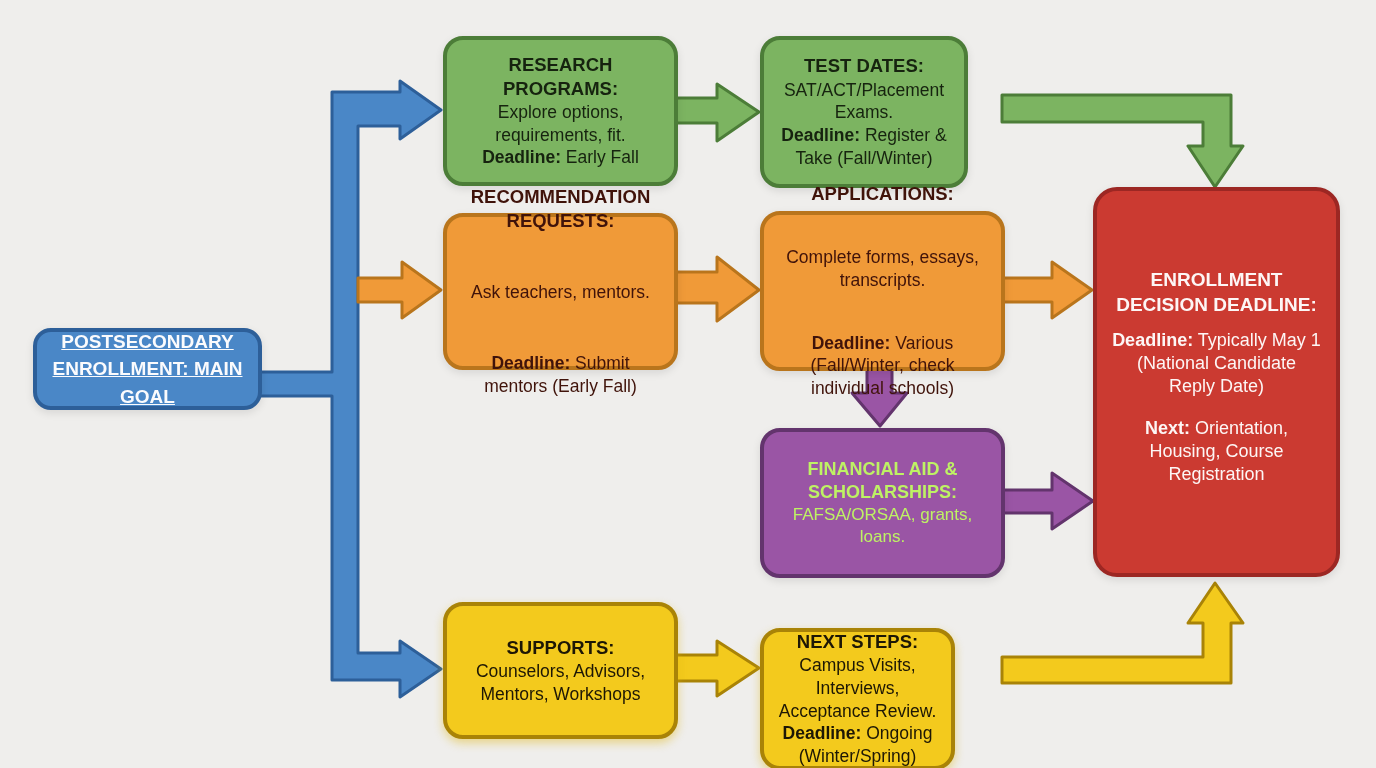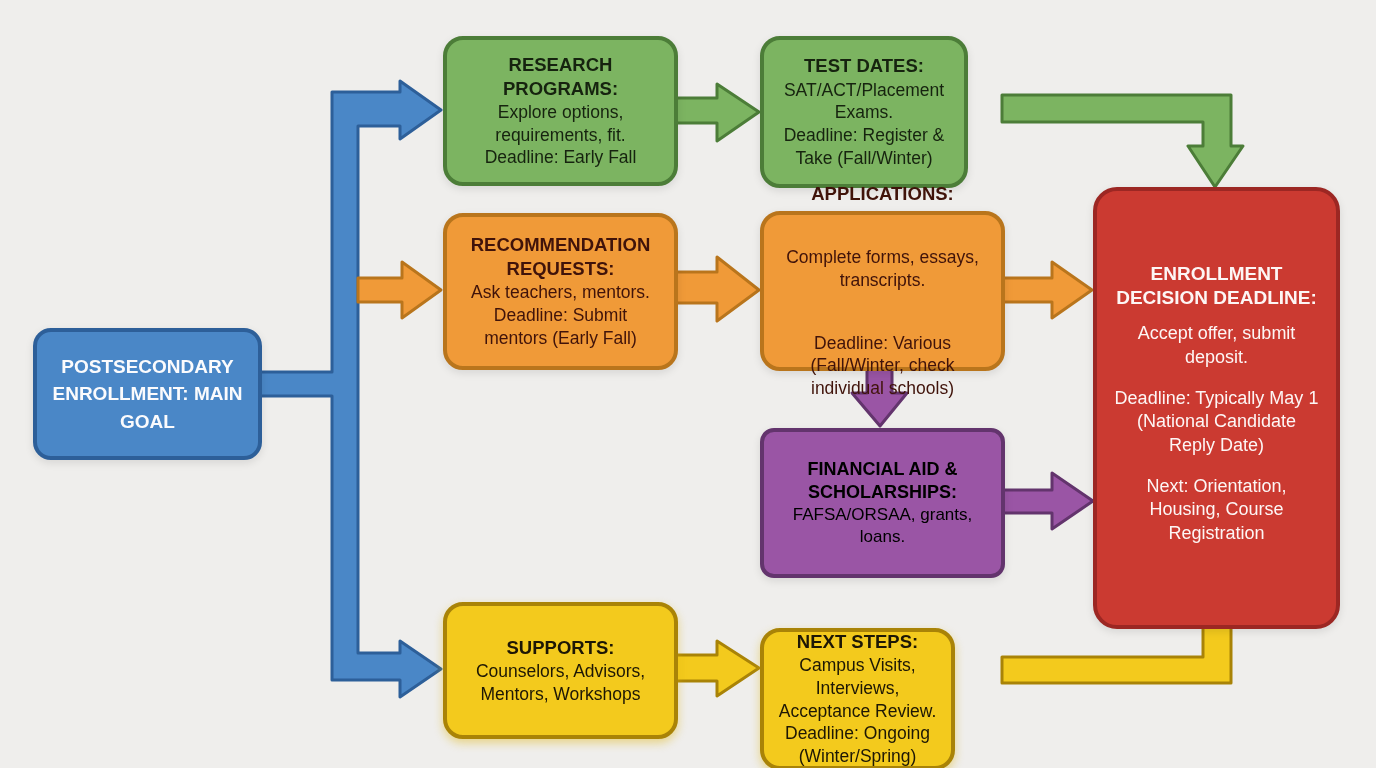--- a/index.html
+++ b/index.html
@@ -17,52 +17,52 @@
     box-sizing:border-box;
     border-style:solid;border-width:4px;
     display:flex;flex-direction:column;justify-content:center;
     text-align:center;
     padding:10px 14px;
     box-shadow:0 3px 8px rgba(0,0,0,0.10);
     line-height:1.3;
   }
   .node .title{font-weight:bold;}
   .node .body,.node .line{font-weight:normal;}
-  .bold{font-weight:normal;}
+  .bold{font-weight:bold;}
 
   
   #main-goal{
-    left:33px;top:328px;width:229px;height:132px;
+    left:33px;top:328px;width:229px;height:82px;
     background:var(--blue);border-color:var(--blue_dark);
     color:#fbfbfd;border-radius:18px;
-    font-size:19px;font-weight:bold;line-height:1.45;
+    font-size:19px;font-weight:bold;line-height:1.45;text-decoration:underline;
   }
   
   .green{background:var(--green);border-color:var(--green_dark);color:#16230f;border-radius:20px;font-size:17.5px;}
   #research{left:443px;top:36px;width:235px;height:150px;}
   #test-dates{left:760px;top:36px;width:208px;height:152px;}
   .green .title{font-size:18.5px;}
   
   .orange{background:var(--orange);border-color:var(--orange_dark);color:#40130a;border-radius:20px;font-size:17.5px;}
-  #recommendations{left:443px;top:213px;width:235px;height:157px;}
+  #recommendations{left:443px;top:213px;width:235px;height:157px;gap:48px;}
   #applications{left:760px;top:211px;width:245px;height:160px;gap:40px;}
   .orange .title{font-size:18.5px;}
   
-  .purple{background:var(--purple);border-color:var(--purple_dark);color:#000000;border-radius:14px;font-size:17px;}
+  .purple{background:var(--purple);border-color:var(--purple_dark);color:#bef264;border-radius:20px;font-size:17px;}
   #financial-aid{left:760px;top:428px;width:245px;height:150px;}
   .purple .title{font-size:18px;}
   
   .yellow{background:var(--yellow);border-color:var(--yellow_dark);color:#1d1705;border-radius:20px;font-size:17.5px;
           box-shadow:0 4px 10px rgba(222,180,10,0.45);}
   #supports{left:443px;top:602px;width:235px;height:137px;}
   #next-steps{left:760px;top:600px;width:195px;height:142px;margin-top:28px;}
   .yellow .title{font-size:18.5px;}
   
   .red{background:var(--red);border-color:var(--red_dark);color:#fdf6f5;border-radius:24px;font-size:18px;}
-  #enrollment-decision{left:1093px;top:187px;width:247px;height:442px;padding:14px 15px;}
+  #enrollment-decision{left:1093px;top:187px;width:247px;height:390px;padding:14px 15px;}
   .red .title{font-size:19px;margin-bottom:2px;}
   .red p{margin:9px 0;}
 </style>
 </head>
 <body>
 
 <div id="canvas">
 
   <svg id="arrows" viewBox="0 0 1376 768">
     <path style="fill:var(--blue);stroke:var(--blue_dark)" d="M332,92 H400 V81 L441,110 L400,139 V126 H358 V653 H400 V641 L441,669 L400,697 V680 H332 V396 H258 V372 H332 Z"></path>
@@ -116,18 +116,17 @@
   </div>
 
   <div class="node yellow" id="next-steps">
     <div class="title">NEXT STEPS:</div>
     <div class="body">Campus Visits, Interviews, Acceptance Review.</div>
     <div class="line"><span class="bold">Deadline:</span><span> Ongoing (Winter/Spring)</span></div>
   </div>
 
   <div class="node red" id="enrollment-decision">
     <div class="title">ENROLLMENT DECISION DEADLINE:</div>
-    <p class="body">Accept offer, submit deposit.</p>
     <p class="line"><span class="bold">Deadline:</span><span> Typically May 1 (National Candidate Reply Date)</span></p>
     <p class="line"><span class="bold">Next:</span><span> Orientation, Housing, Course Registration</span></p>
   </div>
 
 </div>
 
 </body></html>

